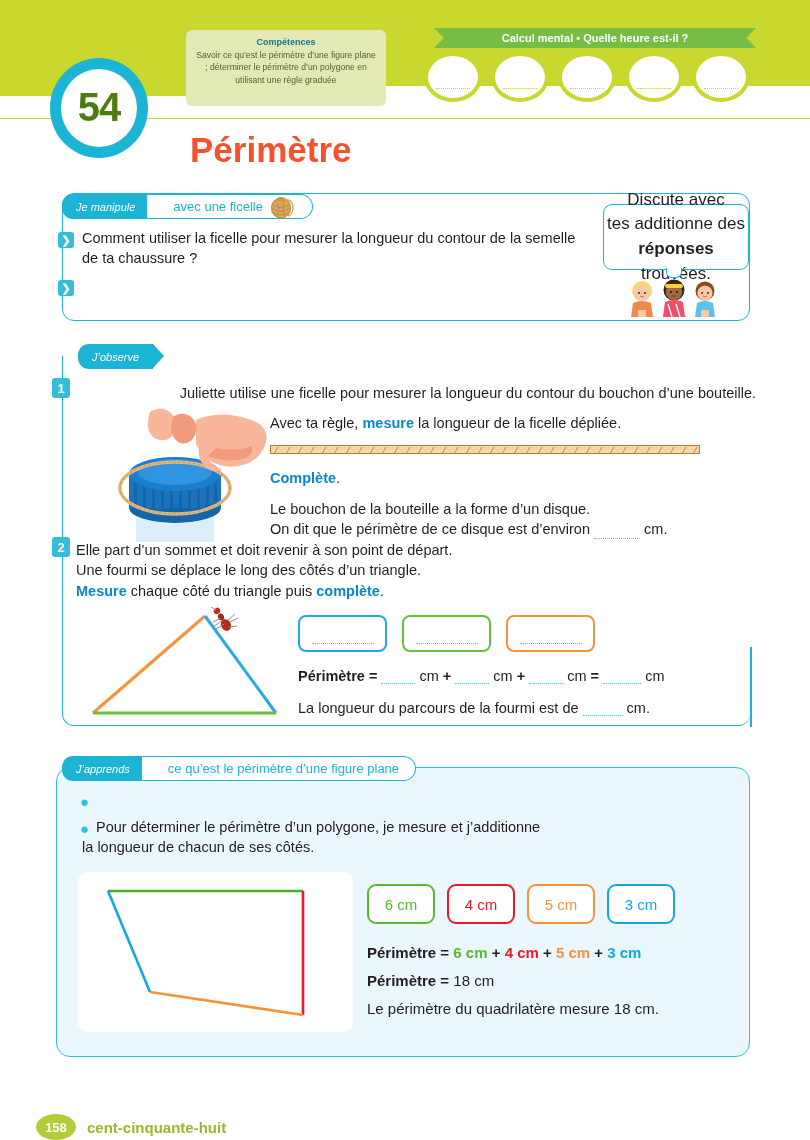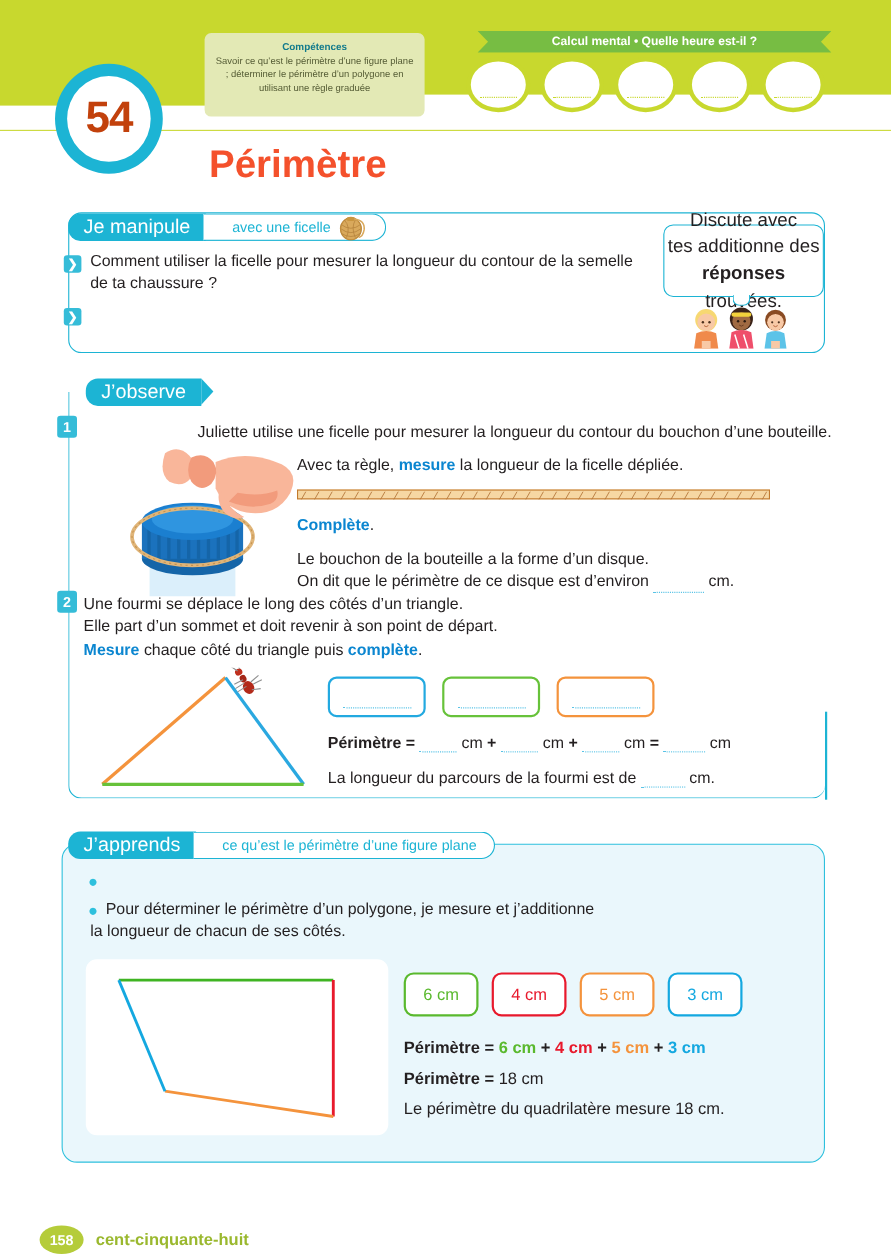--- a/index.html
+++ b/index.html
@@ -31,21 +31,21 @@
 
   .lesson-badge{
     position:absolute;left:50px;top:58px;width:98px;height:100px;
     border:11px solid #1cb4d4;border-radius:50%;
     background:#ffffff;
     display:flex;align-items:center;justify-content:center;
     box-sizing:border-box;
     z-index:5;
   }
   .lesson-badge span{
-    color:#c2410c;font-size:40px;font-weight:bold;letter-spacing:-1px;line-height:1;
+    color:#4d7c0f;font-size:40px;font-weight:bold;letter-spacing:-1px;line-height:1;
     margin-top:-2px;
   }
 
   .competences{
     position:absolute;left:186px;top:30px;width:200px;height:76px;
     background:#e3e9b5;border-radius:6px;
     box-sizing:border-box;padding:7px 10px 0 10px;
     text-align:center;z-index:4;
   }
   .competences .comp-title{
@@ -75,24 +75,25 @@
 
   
   .lesson-title{
     position:absolute;left:190px;top:130px;
     color:#f4512c;font-size:35px;font-weight:bold;letter-spacing:0px;
   }
 
   
   .tab-row{display:flex;align-items:stretch;height:25px;position:relative;z-index:3;}
   .tab-main{
-    background:#1cb4d4;color:#fff;font-size:18px;
+    background:#1cb4d4;color:#fff;font-size:11px;
     padding:0 14px 0 14px;display:flex;align-items:center;
     border-top-left-radius:11px;border-bottom-left-radius:11px;
     position:relative;
+    font-style:italic;
   }
   .tab-main:after{
     content:"";position:absolute;right:-11px;top:0;width:0;height:0;
     border-top:12.5px solid transparent;border-bottom:12.5px solid transparent;
     border-left:11px solid #1cb4d4;
   }
   .tab-sub{
     border:1.6px solid #1cb4d4;border-left:none;
     background:#fff;color:#1cb4d4;font-size:13px;
     padding:0 16px 0 26px;display:flex;align-items:center;
@@ -449,22 +450,22 @@
     <span class="blue-kw">Complète</span><span>.</span>
   </div>
   <div class="obs-text">Le bouchon de la bouteille a la forme d’un disque.</div>
   <div class="obs-text">
     <span>On dit que le périmètre de ce disque est d’environ </span><span class="dots" style="width:46px;"></span><span> cm.</span>
   </div>
 </div>
 
 <div class="numtag" style="left:52px;top:537px;">2</div>
 <div class="obs2">
+  <div class="obs-text">Elle part d’un sommet et doit revenir à son point de départ.</div>
   <div class="obs-text">Une fourmi se déplace le long des côtés d’un triangle.</div>
-  <div class="obs-text">Elle part d’un sommet et doit revenir à son point de départ.</div>
   <div class="obs-text">
     <span class="blue-kw">Mesure</span><span> chaque côté du triangle puis </span><span class="blue-kw">complète</span><span>.</span>
   </div>
 </div>
 
 <div class="tri-svg">
   <svg width="210" height="112" viewBox="0 0 210 112">
     <line x1="13" y1="105" x2="125" y2="8" stroke="#f4933c" stroke-width="3"></line>
     <line x1="125" y1="8" x2="196" y2="105" stroke="#2aa8e0" stroke-width="3"></line>
     <line x1="13" y1="105" x2="196" y2="105" stroke="#67c23a" stroke-width="3"></line>

